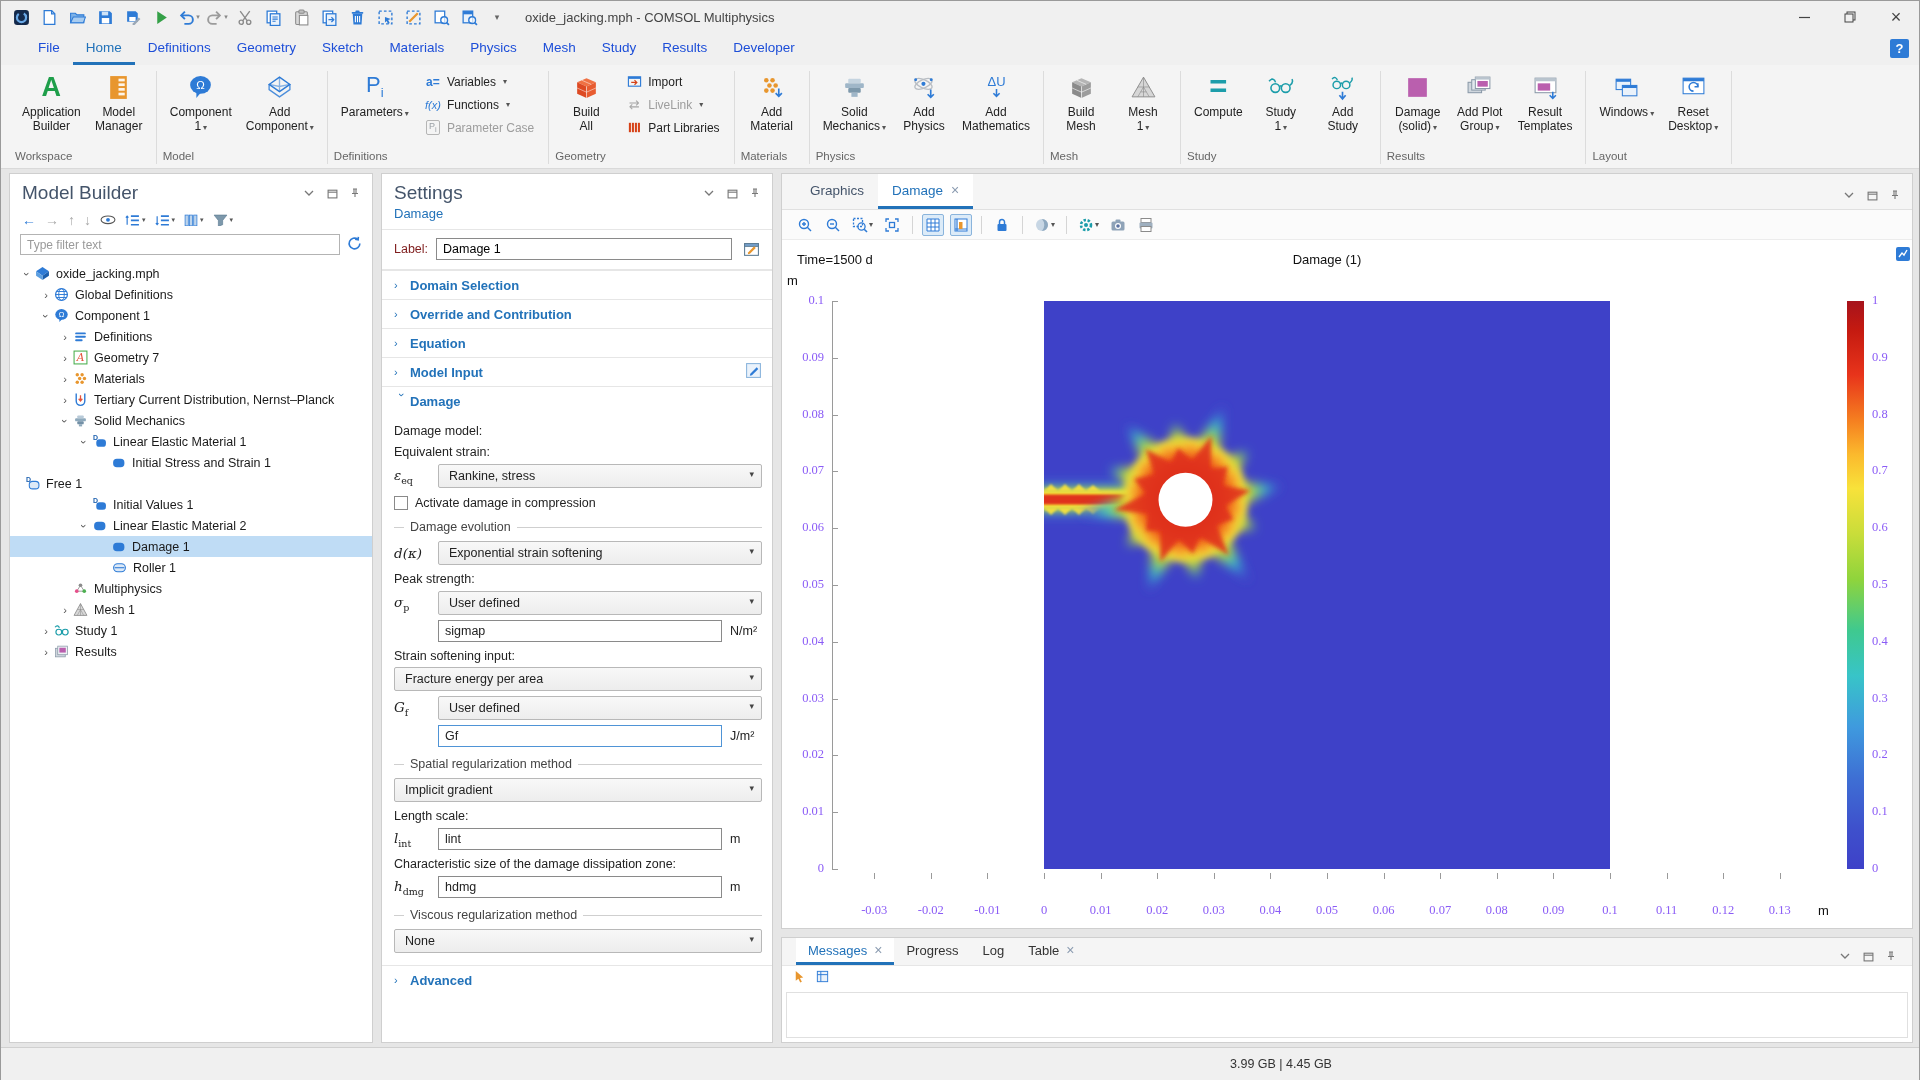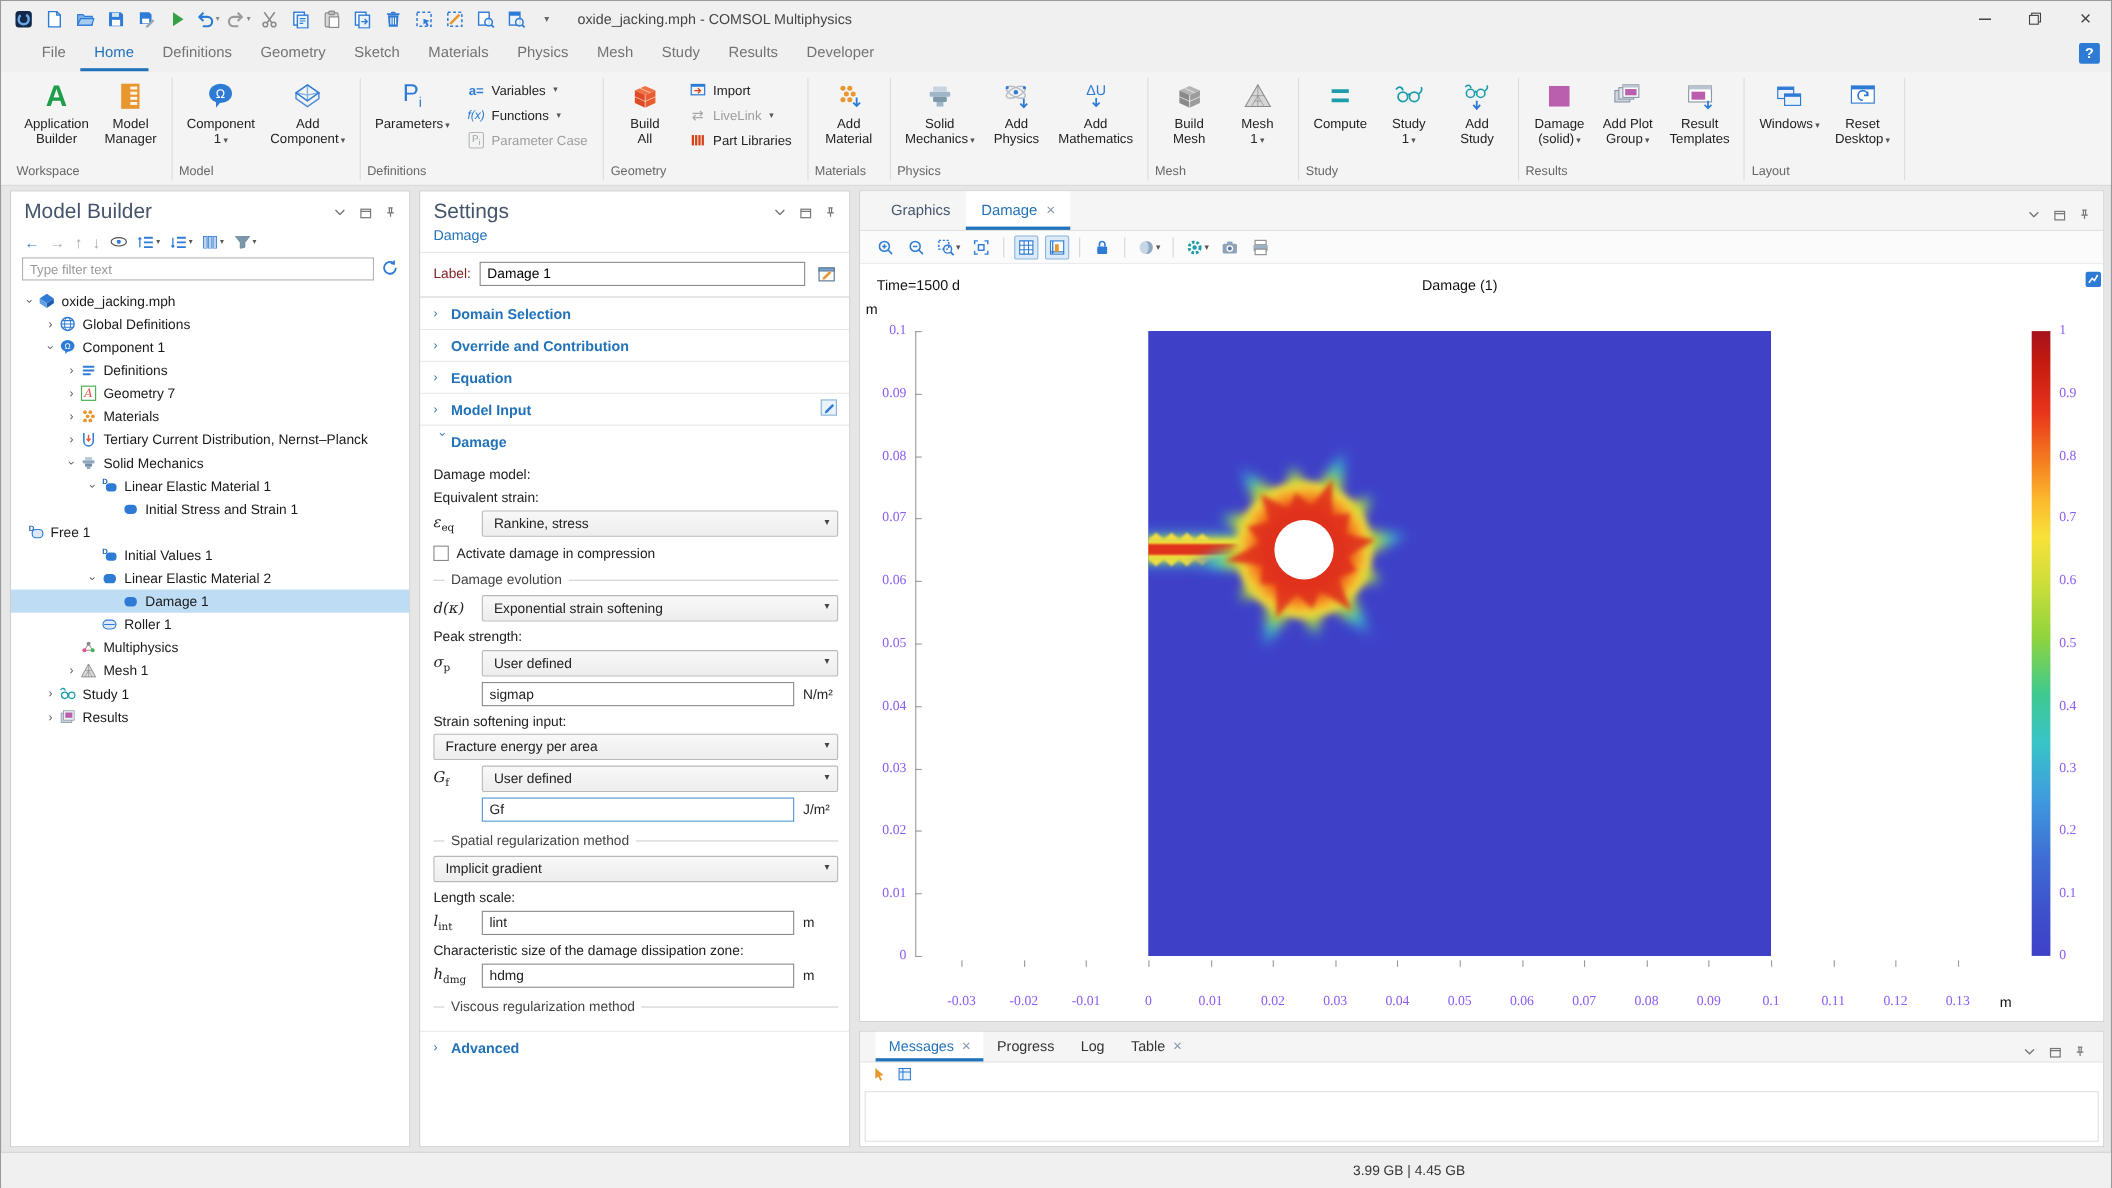--- a/index.html
+++ b/index.html
@@ -11,21 +11,21 @@
   .titlebar { position:absolute; left:0; top:0; width:100%; height:32px; background:#f0f0f0; display:flex; align-items:center; }
   .qat { display:flex; align-items:center; gap:4px; margin-left:8px; }
   .qat-btn { width:24px; height:24px; display:flex; align-items:center; justify-content:center; border-radius:3px; }
   .qat-btn svg { width:17px; height:17px; }
   .win-title { margin-left:16px; color:#444; font-size:13px; }
   .win-controls { position:absolute; right:0; top:0; height:32px; display:flex; }
   .win-btn { width:46px; height:32px; display:flex; align-items:center; justify-content:center; color:#444; font-size:15px; }
 
   
   .menubar { position:absolute; left:0; top:32px; width:100%; height:32px; background:#f0f0f0; display:flex; align-items:stretch; padding-left:24px; }
-  .menu-item { padding:0 13px; display:flex; align-items:center; font-size:13.5px; color:#737373; border-bottom:3px solid transparent; }
+  .menu-item { padding:0 13px; display:flex; align-items:center; font-size:13.5px; color:#1d4ed8; border-bottom:3px solid transparent; }
   .menu-item.active { color:#2272b9; border-bottom-color:#2272b9; }
   .help-btn { position:absolute; right:10px; top:6px; width:19px; height:19px; background:#2e7bd6; color:#fff; font-weight:bold; display:flex; align-items:center; justify-content:center; border-radius:2px; font-size:13px; }
 
   
   .ribbon { position:absolute; left:0; top:64px; width:100%; height:104px; background:#f4f4f4; border-bottom:1px solid #d9d9d9; display:flex; align-items:stretch; padding:2px 4px 0 10px; }
   .rgroup { display:flex; flex-direction:column; padding:0 4px; }
   .rrow { flex:1; display:flex; align-items:stretch; }
   .rglabel { height:18px; font-size:11.5px; color:#666; }
   .rdivider { width:1px; background:#dcdcdc; margin:4px 2px; }
   .rbtn { min-width:62px; padding:4px 7px 0 7px; display:flex; flex-direction:column; align-items:center; border-radius:3px; }
@@ -866,21 +866,21 @@
         </div>
         <div class="trow selected" style="padding-left: 86px;">
           <span class="tchev"></span>
           <span class="ticon">
             <svg viewBox="0 0 14 14">
               <rect x="2" y="3.5" width="10.5" height="8" rx="3.5" fill="#2e7bd6"></rect>
             </svg>
           </span>
           <span class="tlabel">Damage 1</span>
         </div>
-        <div class="trow" style="padding-left: 67px;">
+        <div class="trow" style="padding-left: 67px; margin-left: 20px;">
           <span class="tchev"></span>
           <span class="ticon">
             <svg viewBox="0 0 14 14">
               <rect x="1.5" y="3.5" width="11" height="7.5" rx="3.7" fill="#dce9f7" stroke="#2e7bd6"></rect>
               <path d="M2.5 7.2 H11.5" stroke="#2e7bd6"></path>
             </svg>
           </span>
           <span class="tlabel">Roller 1</span>
         </div>
         <div class="trow" style="padding-left: 48px;">
@@ -1056,20 +1056,23 @@
       </div>
 
       <div class="scap">Characteristic size of the damage dissipation zone:</div>
       <div class="symrow">
         <span class="sym"><span>h</span><sub>dmg</sub></span>
         <input class="tinput" value="hdmg" style="">
         <span class="unit">m</span>
       </div>
 
       <div class="gsep">Viscous regularization method</div>
+      <div class="combo fullcombo">
+          <span>None</span>
+        </div>
     </div>
 
     <div class="srow">
       <span class="schev">›</span>
       <span class="sname">Advanced</span>
     </div>
   </div>
 
   <div class="panel panel-graphics">
     <div class="gtabs">

